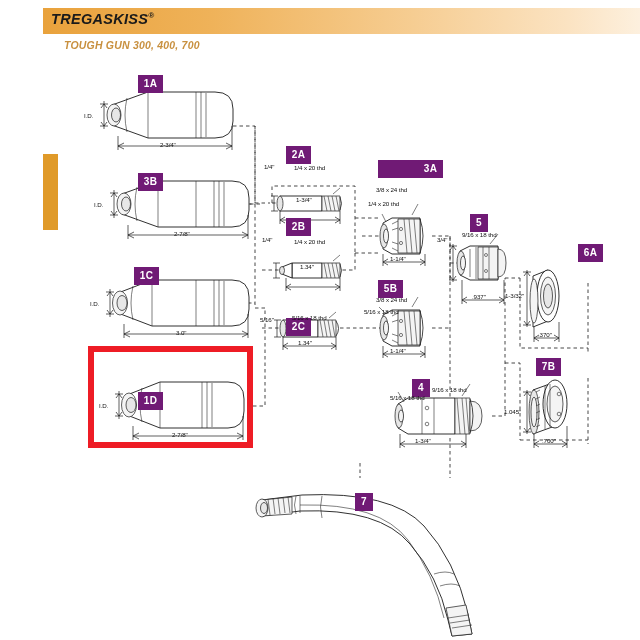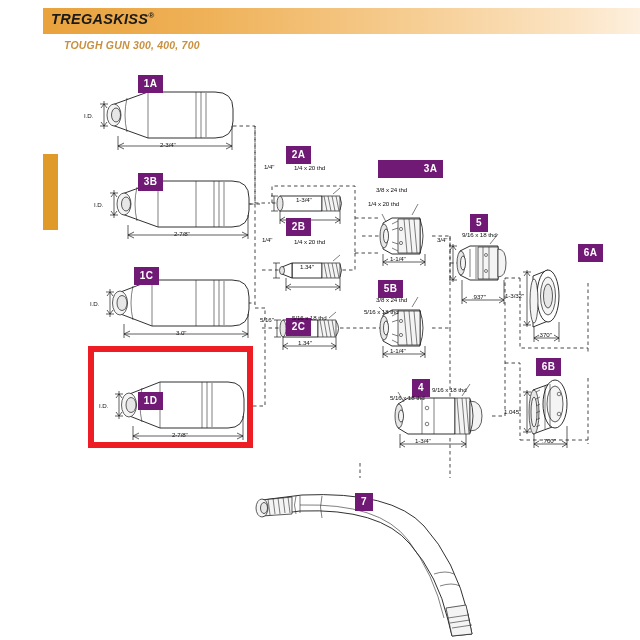--- a/index.html
+++ b/index.html
@@ -463,21 +463,21 @@
   <div class="tag" style="left:286px;top:210px;">2B</div>
   <div class="tag" style="left:286px;top:282px;margin-top:28px;">2C</div>
 
   <div class="tag" style="left:378px;top:152px;padding-left:40px;">3A</div>
   <div class="tag" style="left:378px;top:272px;">5B</div>
 
   <div class="tag sm" style="left:412px;top:371px;">4</div>
   <div class="tag sm" style="left:470px;top:206px;">5</div>
 
   <div class="tag" style="left:534px;top:236px;margin-left:44px;">6A</div>
-  <div class="tag" style="left:536px;top:350px;">6B</div>
+  <div class="tag" style="left:536px;top:350px;">7B</div>
 
   <div class="tag sm" style="left:355px;top:485px;">7</div>
 
   <div class="dim" style="left:84px;top:104px;">I.D.</div>
   <div class="dim" style="left:160px;top:133px;">2-3/4"</div>
 
   <div class="dim" style="left:94px;top:193px;">I.D.</div>
   <div class="dim" style="left:174px;top:222px;">2-7/8"</div>
 
   <div class="dim" style="left:90px;top:292px;">I.D.</div>

